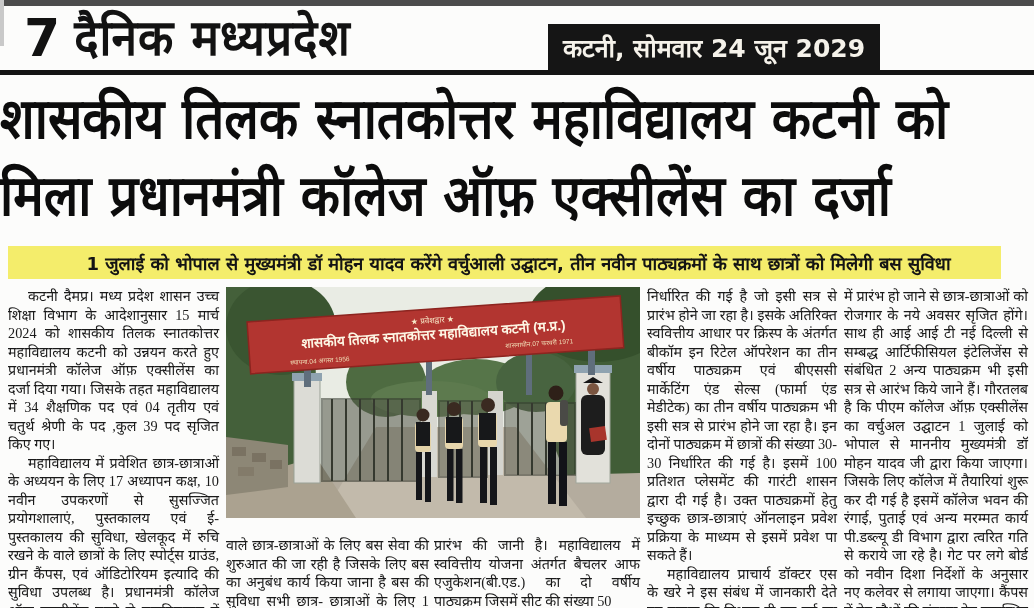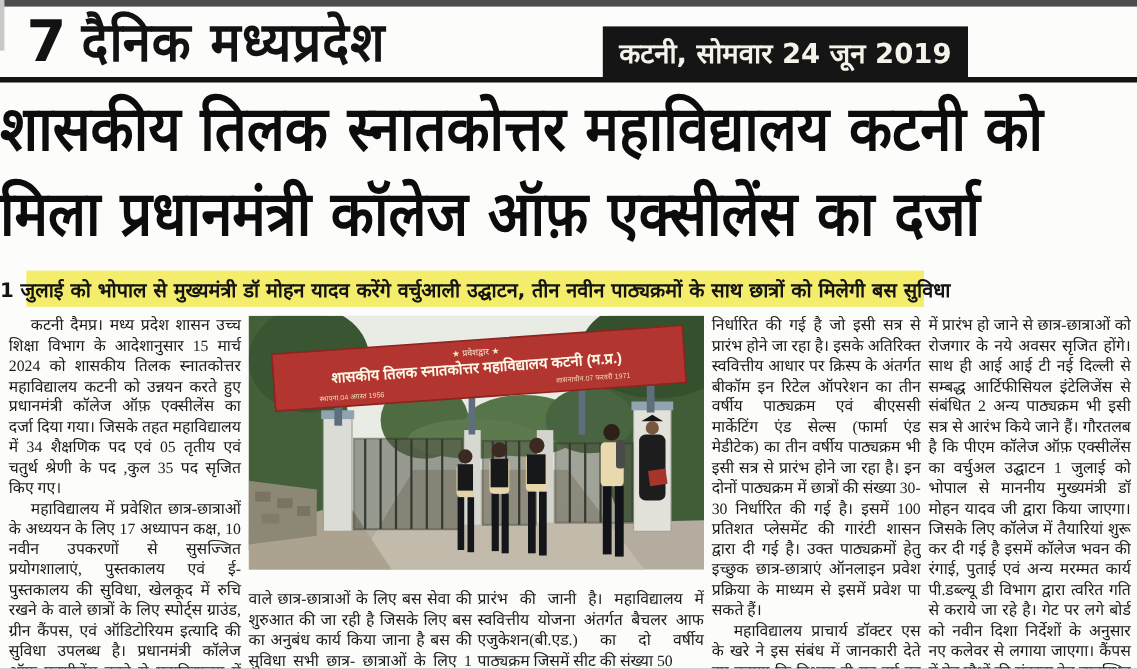--- a/index.html
+++ b/index.html
@@ -24,24 +24,25 @@
   }
   .masthead-rule{position:absolute;left:0;top:70px;width:1034px;height:5px;background:#141414;}
 
   .headline{
     position:absolute;left:0;top:80px;width:888px;text-align:left;
     font-family:"DejaVu Sans",sans-serif;font-weight:900;color:#0c0c0c;
   }
   .headline .hl{font-size:51px;line-height:77px;transform:scaleY(1.1);white-space:nowrap;}
 
   .subhead{
-    position:absolute;left:24px;top:246px;width:816px;height:33px;background:#f4ed6b;
+    position:absolute;left:8px;top:246px;width:965px;height:33px;background:#f4ed6b;
     display:flex;align-items:center;justify-content:center;
     font-family:"DejaVu Sans",sans-serif;font-weight:700;font-size:18px;color:#141414;
     white-space:nowrap;
+    padding-left:28px;
   }
 
   .col{position:absolute;top:287px;font-size:14.3px;line-height:18.5px;text-align:justify;}
   .col p{margin:0;}
   .col p + p{text-indent:20px;}
   .lead-dateline{font-weight:400;}
   .firstline-indent{text-indent:20px;}
   #col1{left:8px;width:211px;}
   #col3{left:647px;width:190px;}
   #col4{left:844px;width:184px;}
@@ -57,32 +58,32 @@
 <body>
 
 <div class="page">
   <div class="scan-strip-top"></div>
   <div class="scan-strip-left"></div>
 
   <div class="masthead">
     <span class="pageno">7</span>
     <span class="brand">दैनिक मध्यप्रदेश</span>
   </div>
-  <div class="date-box">कटनी, सोमवार 24 जून 2019</div>
+  <div class="date-box">कटनी, सोमवार 24 जून 2029</div>
   <div class="masthead-rule"></div>
 
   <div class="headline">
     <div class="hl">शासकीय तिलक स्नातकोत्तर महाविद्यालय कटनी को</div>
     <div class="hl">मिला प्रधानमंत्री कॉलेज ऑफ़ एक्सीलेंस का दर्जा</div>
   </div>
 
   <div class="subhead">1 जुलाई को भोपाल से मुख्यमंत्री डॉ मोहन यादव करेंगे वर्चुआली उद्घाटन, तीन नवीन पाठ्यक्रमों के साथ छात्रों को मिलेगी बस सुविधा</div>
 
   <div class="col" id="col1">
-    <p class="firstline-indent"><span class="lead-dateline">कटनी दैमप्र।</span><span> मध्य प्रदेश शासन उच्च शिक्षा विभाग के आदेशानुसार 15 मार्च 2024 को शासकीय तिलक स्नातकोत्तर महाविद्यालय कटनी को उन्नयन करते हुए प्रधानमंत्री कॉलेज ऑफ़ एक्सीलेंस का दर्जा दिया गया। जिसके तहत महाविद्यालय में 34 शैक्षणिक पद एवं 05 तृतीय एवं चतुर्थ श्रेणी के पद ,कुल 35 पद सृजित किए गए।</span></p>
+    <p class="firstline-indent"><span class="lead-dateline">कटनी दैमप्र।</span><span> मध्य प्रदेश शासन उच्च शिक्षा विभाग के आदेशानुसार 15 मार्च 2024 को शासकीय तिलक स्नातकोत्तर महाविद्यालय कटनी को उन्नयन करते हुए प्रधानमंत्री कॉलेज ऑफ़ एक्सीलेंस का दर्जा दिया गया। जिसके तहत महाविद्यालय में 34 शैक्षणिक पद एवं 04 तृतीय एवं चतुर्थ श्रेणी के पद ,कुल 39 पद सृजित किए गए।</span></p>
     <p>महाविद्यालय में प्रवेशित छात्र-छात्राओं के अध्ययन के लिए 17 अध्यापन कक्ष, 10 नवीन उपकरणों से सुसज्जित प्रयोगशालाएं, पुस्तकालय एवं ई- पुस्तकालय की सुविधा, खेलकूद में रुचि रखने के वाले छात्रों के लिए स्पोर्ट्स ग्राउंड, ग्रीन कैंपस, एवं ऑडिटोरियम इत्यादि की सुविधा उपलब्ध है। प्रधानमंत्री कॉलेज ऑफ़ एक्सीलेंस बनने से महाविद्यालय में आसपास से आने</p>
   </div>
 
   <div class="photo">
     <svg width="414" height="231" viewBox="0 0 414 231" xmlns="http://www.w3.org/2000/svg">
 
       <rect x="0" y="0" width="414" height="231" fill="#e9ece4"></rect>
 
       <g>
         <ellipse cx="22" cy="95" rx="68" ry="125" fill="#44603a"></ellipse>

